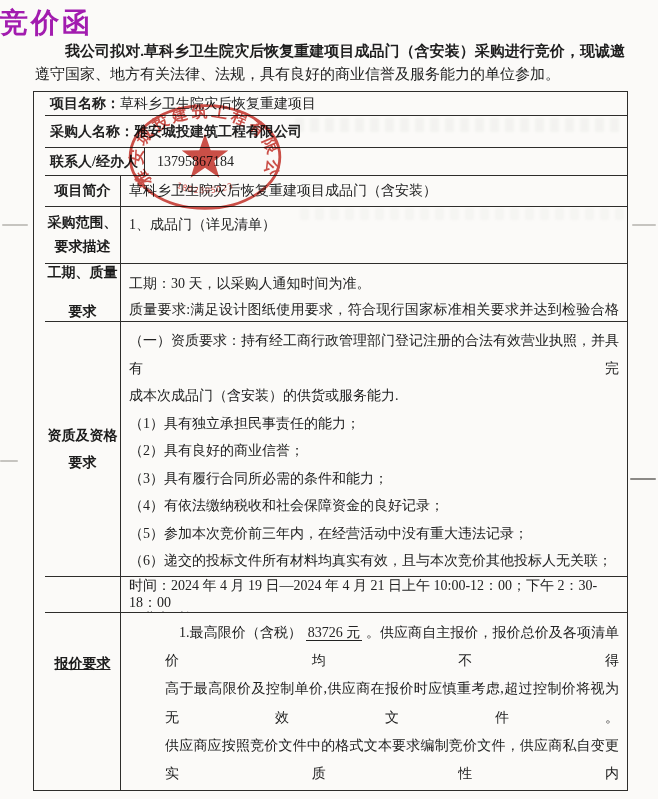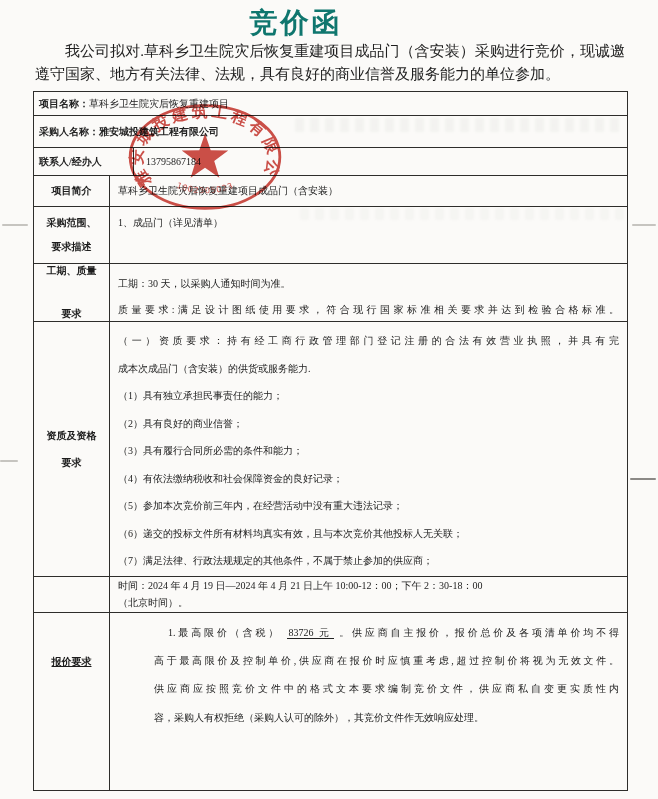--- a/index.html
+++ b/index.html
@@ -21,36 +21,37 @@
     opacity:.55;
     pointer-events:none;
   }
   .fold-dash{
     position:absolute;height:2px;background:#b9b7b2;border-radius:1px;opacity:.8;
   }
   .fold-dash.dark{background:#6f6d69;}
 
   .doc-title{
     position:absolute;top:4px;left:0;width:592px;
-    text-align:center;font-size:28px;font-weight:700;letter-spacing:3px;color:#0f766e;
+    text-align:left;font-size:28px;font-weight:700;letter-spacing:3px;color:#a21caf;
   }
 
   .intro{
     position:absolute;top:40px;left:35px;width:590px;
     font-size:15px;line-height:23px;color:#1e1e1e;
   }
-  .intro .l1{text-indent:30px;text-align:justify;text-align-last:justify;}
+  .intro .l1{text-indent:30px;text-align:justify;text-align-last:justify;font-weight:bold;}
   .intro .l2{text-align:left;}
 
   .doc-table{
     position:absolute;top:91px;left:33px;width:595px;
     border:1.3px solid #2e2d2b;
     box-sizing:border-box;
     background:transparent;
-    font-size:10px;
+    font-size:14px;
+    padding-left:11px;
   }
   .trow{display:flex;box-sizing:border-box;}
   .trow + .trow{border-top:1.3px solid #2e2d2b;}
   .cell{box-sizing:border-box;overflow:hidden;}
   .cell + .cell{border-left:1.3px solid #2e2d2b;}
 
   .label-cell{
     width:75px;flex:0 0 75px;
     display:flex;flex-direction:column;align-items:center;justify-content:center;
     font-weight:700;color:#1c1c1c;text-align:center;

